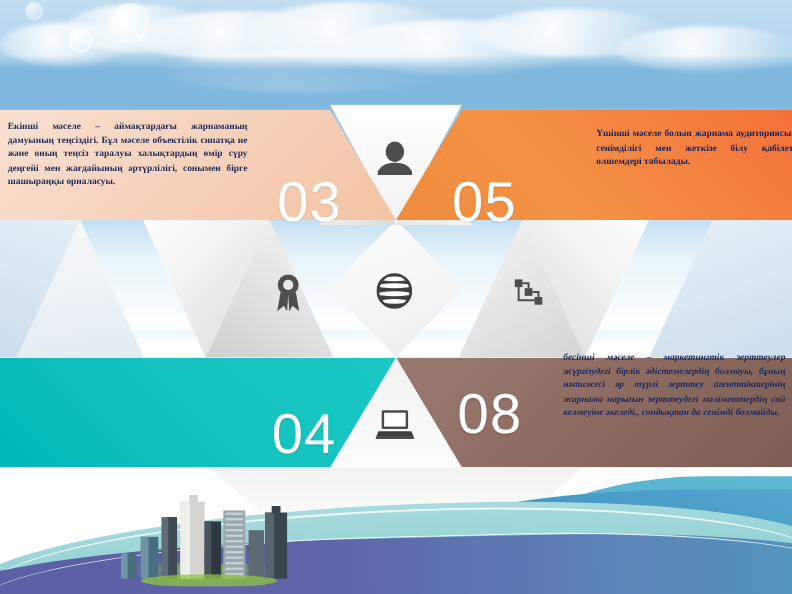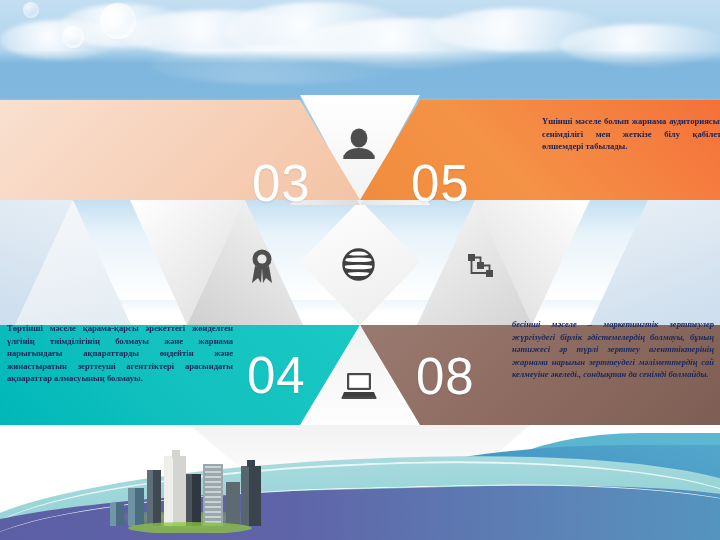--- a/index.html
+++ b/index.html
@@ -133,21 +133,21 @@
     clip-path:polygon(60px 0, 400px 0, 330px 60px, 130px 60px); opacity:.85;}
 
   
   .num {
     position:absolute; color:#ffffff; font-family:"Liberation Sans", sans-serif;
     font-size:51px; font-weight:400; letter-spacing:1px;
     text-shadow:0 1px 2px rgba(0,0,0,.10);
   }
   .num-03 { left:252px; top:154px; }
   .num-05 { left:411px; top:154px; }
-  .num-04 { left:247px; top:346px; }
+  .num-04 { left:247px; top:365px; }
   .num-02 { left:416px; top:347px; }
 
   
   .txt {
     position:absolute; font-size:8.6px; line-height:12.6px;
     text-align:justify; font-weight:bold; color:#1c2a5e;
     font-family:"Liberation Serif", serif;
   }
   .txt-tl { left:7px;  top:108px; width:218px; color:#1d2a5c; }
   .txt-tr { left:542px;top:115px; width:194px; color:#14225a;font-family:Liberation Serif, serif; }
@@ -250,22 +250,22 @@
   <div class="bot-fold-l"></div>
   <div class="bot-fold-r"></div>
   <div class="bot-fold"></div>
   <div class="lowfan"></div>
 
   <div class="num num-03">03</div>
   <div class="num num-05">05</div>
   <div class="num num-04">04</div>
   <div class="num num-02">08</div>
 
+  <div class="txt txt-tl">Екінші мәселе – аймақтардағы жарнаманың дамуының теңсіздігі. Бұл мәселе объектілік сипатқа ие және оның теңсіз таралуы халықтардың өмір сүру деңгейі мен жағдайының әртүрлілігі, сонымен бірге шашыраңқы орналасуы.</div>
   <div class="txt txt-tr">Үшінші мәселе болып жарнама аудиториясының сенімділігі мен жеткізе білу қабілетінің өлшемдері табылады.</div>
-  <div class="txt txt-bl">Төртінші мәселе қарама-қарсы әрекеттегі жөнделген үлгінің тиімділігінің болмауы және жарнама нарығындағы ақпараттарды өңдейтін және жинастыратын зерттеуші агенттіктері арасындағы ақпараттар алмасуының болмауы.</div>
   <div class="txt txt-br">бесінші мәселе – маркетингтік зерттеулер жүргізудегі бірлік әдістемелердің болмауы, бұның нәтижесі әр түрлі зерттеу агенттіктерінің жарнама нарығын зерттеудегі мәліметтердің сай келмеуіне әкеледі., сондықтан да сенімді болмайды.</div>
 
   <div class="icon ic-person">
     <svg width="34" height="32" viewBox="0 0 34 32">
       <ellipse cx="17" cy="10" rx="8.4" ry="9.4" fill="#4d4d4d"></ellipse>
       <path d="M1.5 31c0-7.6 6.9-11 15.5-11s15.5 3.4 15.5 11z" fill="#4d4d4d"></path>
       <rect x="1.5" y="27" width="31" height="4" fill="#4d4d4d"></rect>
     </svg>
   </div>
 

